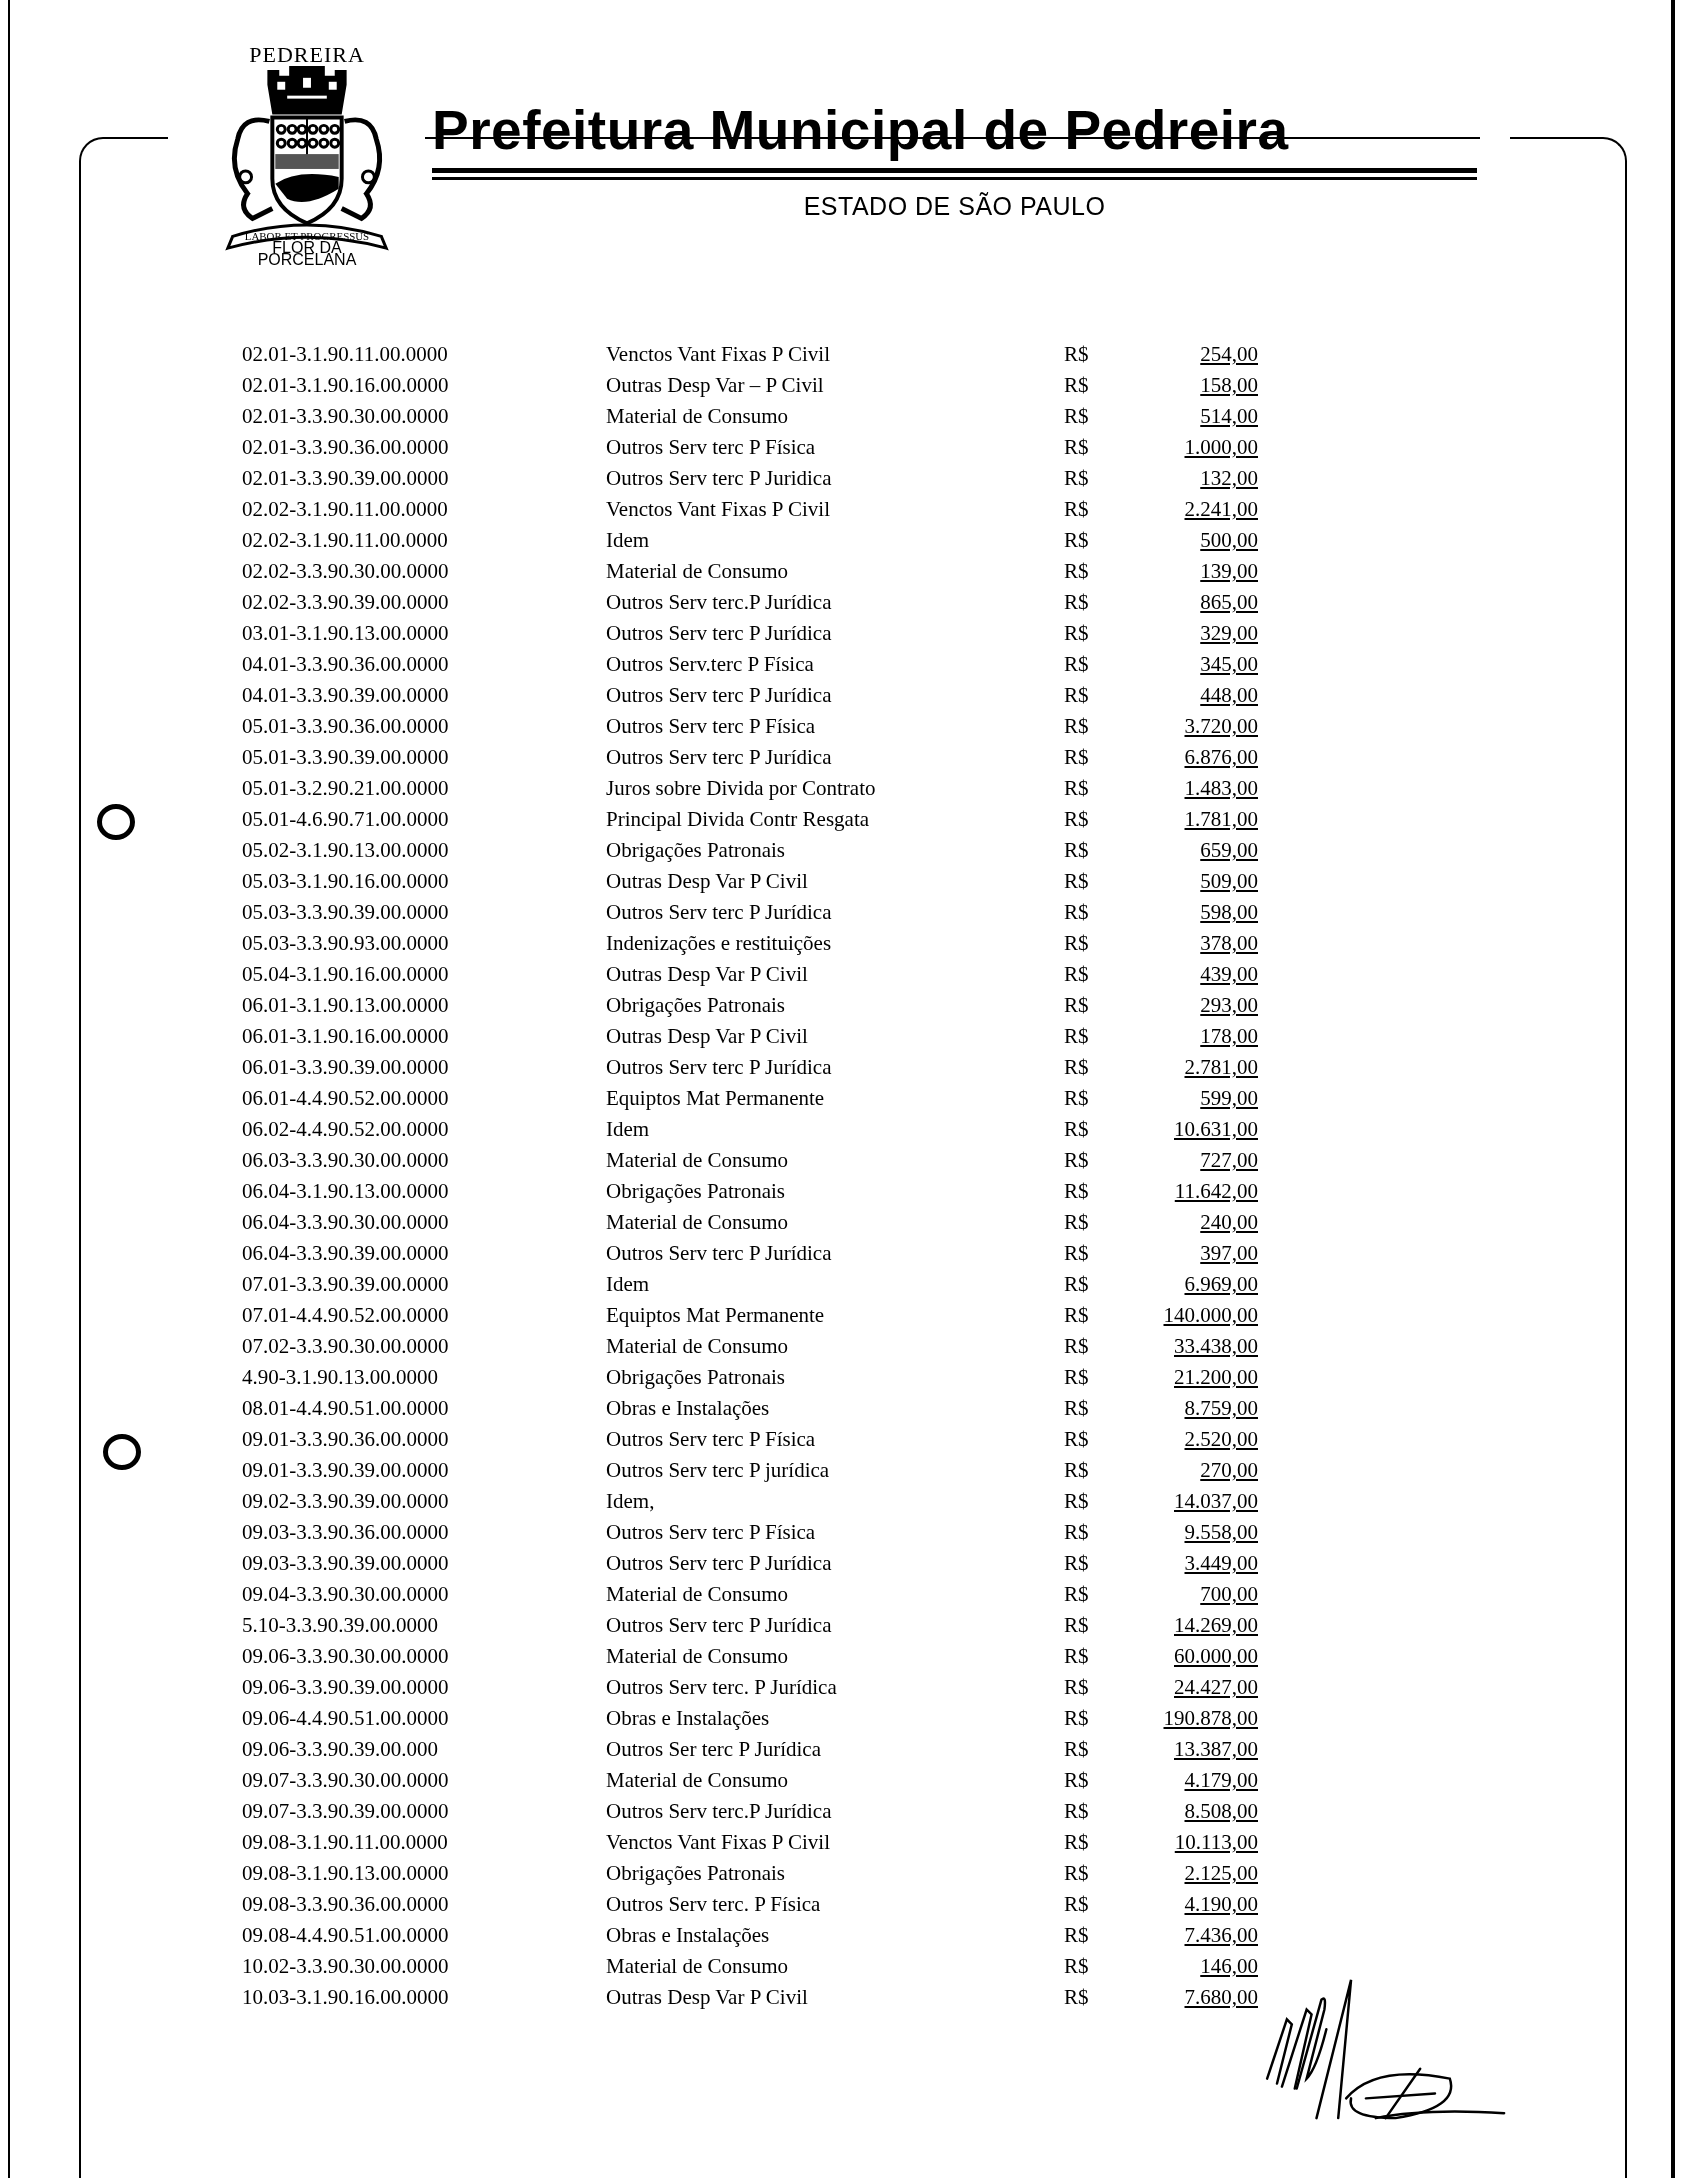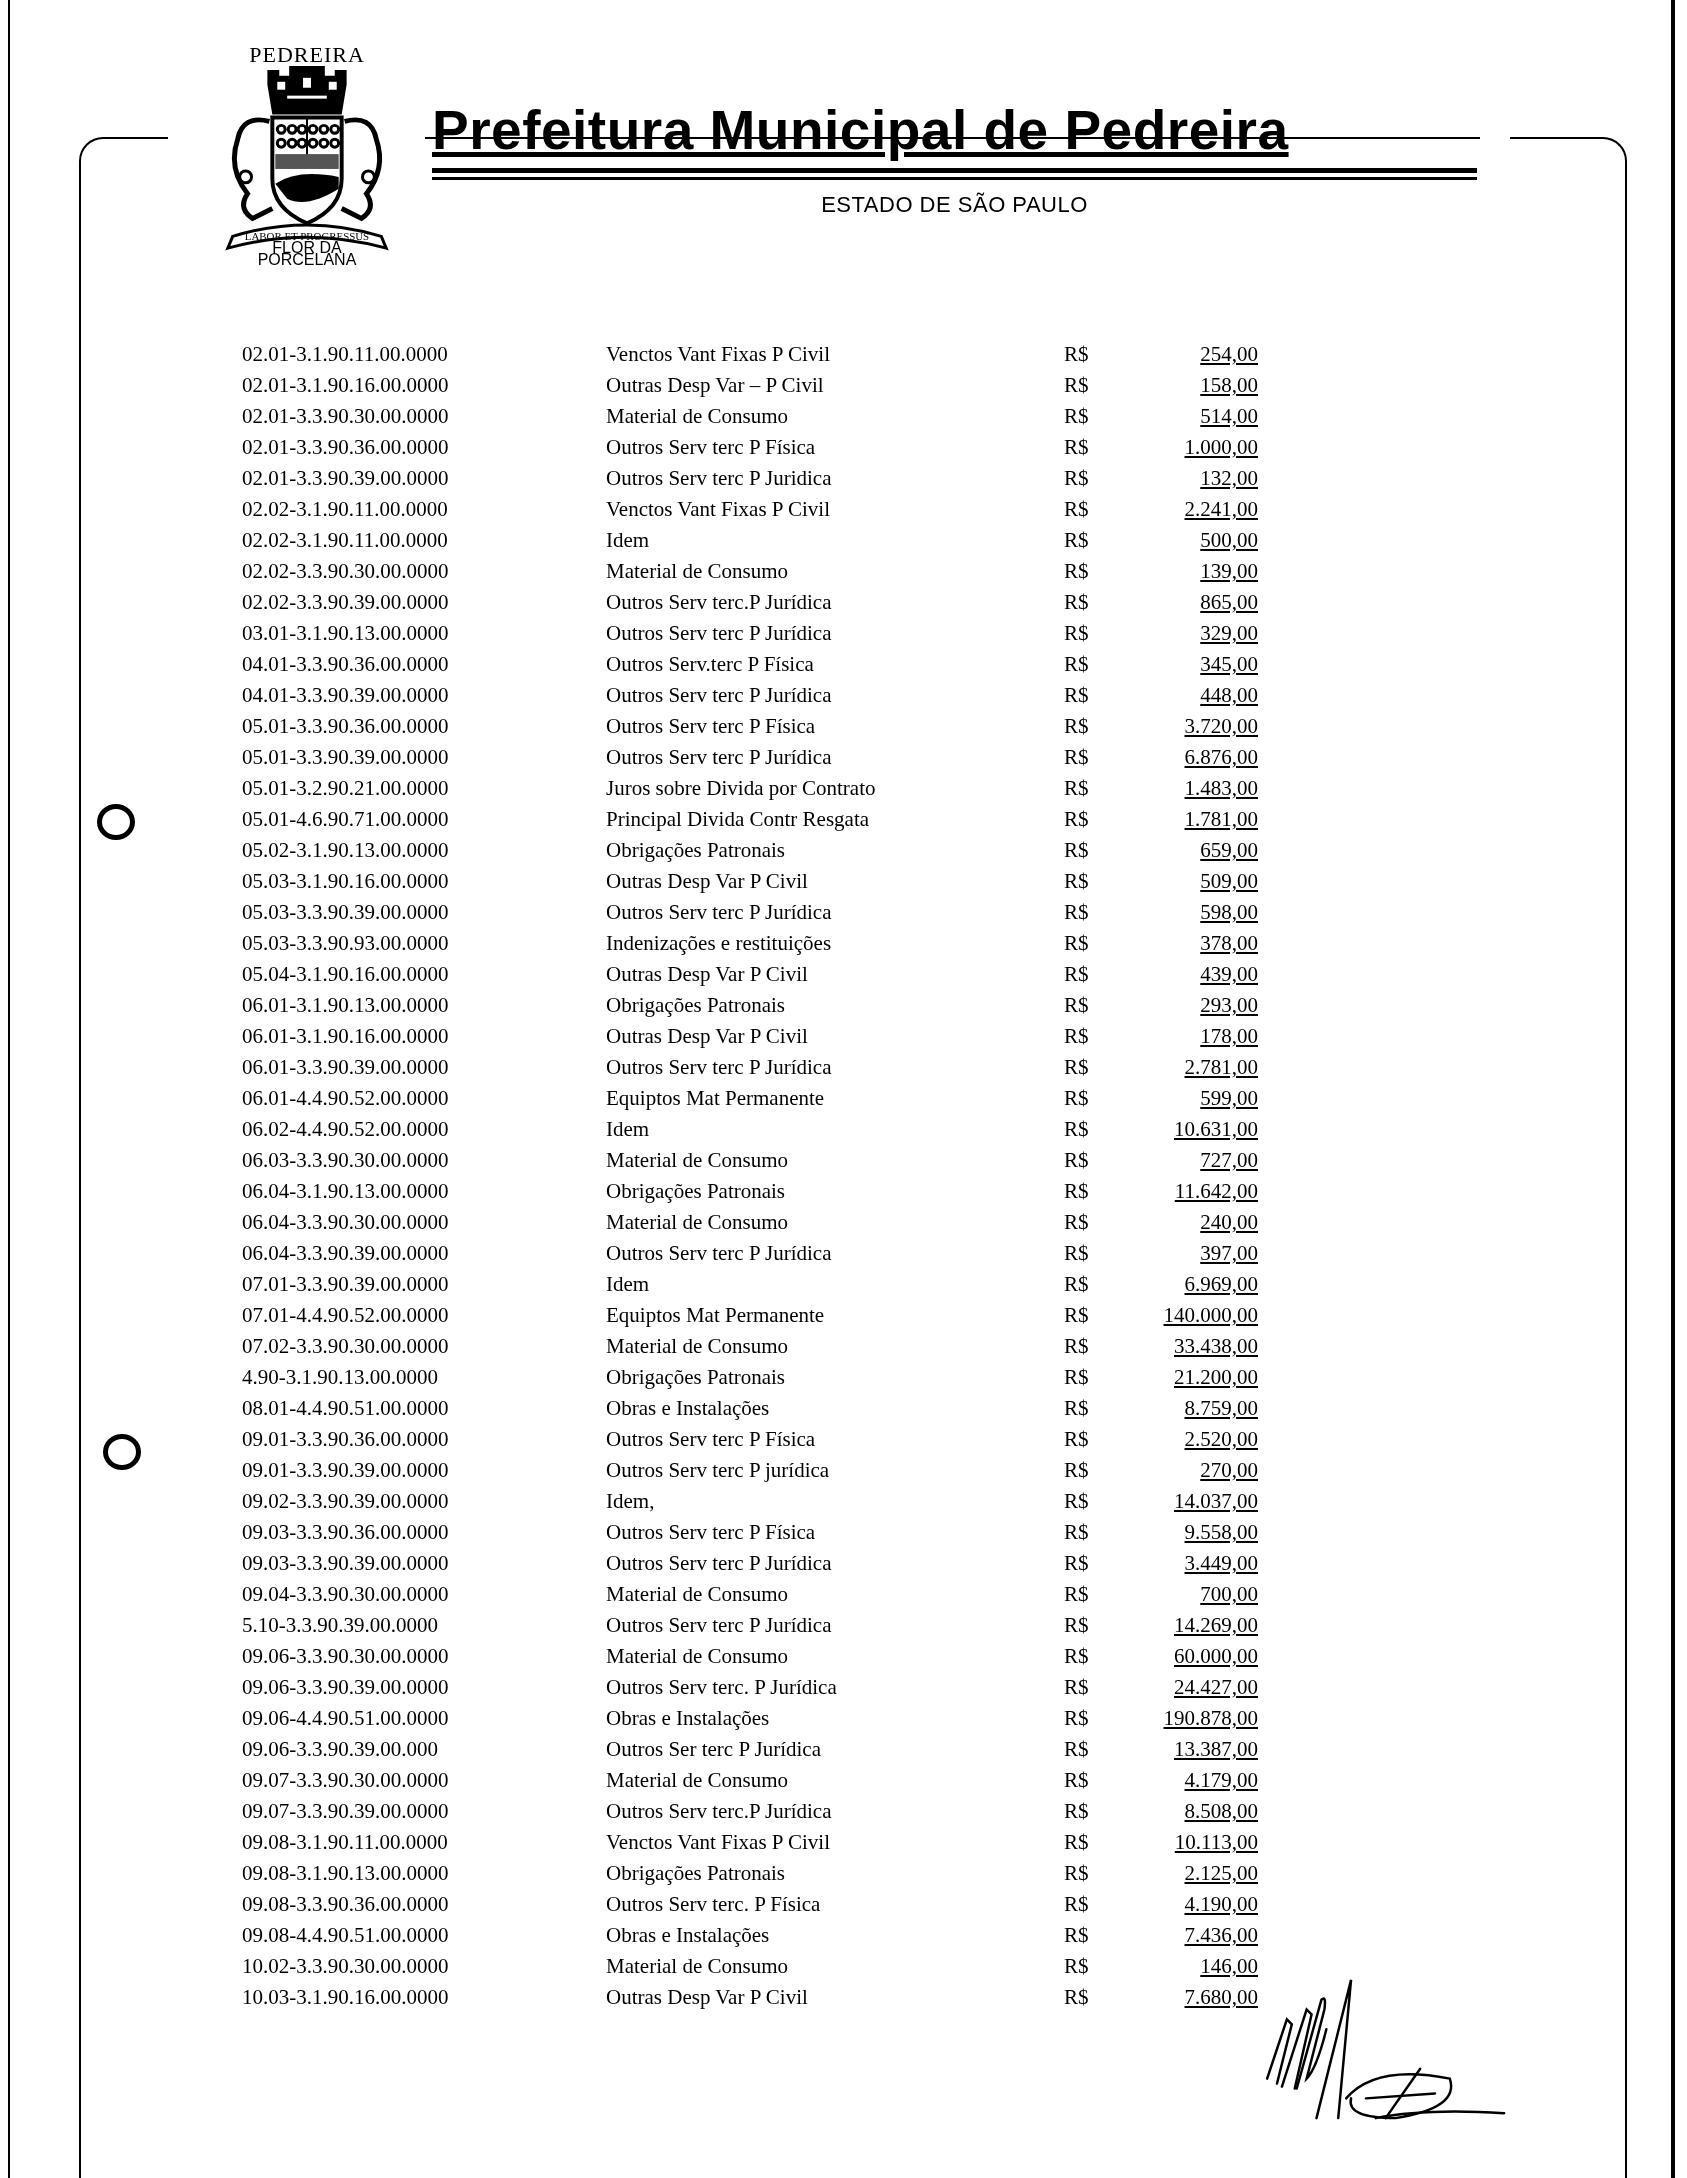--- a/index.html
+++ b/index.html
@@ -68,41 +68,40 @@
     }
     .title {
       position: absolute;
       left: 432px; top: 103px;
       font-family: "Liberation Sans", sans-serif;
       font-weight: bold;
       font-size: 55px;
       letter-spacing: 0.5px;
       line-height: 1;
       white-space: nowrap;
-      text-decoration: underline;
     }
     .rule-thick {
       position: absolute;
       left: 432px; top: 168px;
       width: 1045px; height: 5px;
       background: #000;
     }
     .rule-thin {
       position: absolute;
       left: 432px; top: 177px;
       width: 1045px; height: 3px;
       background: #000;
     }
     .subtitle {
       position: absolute;
       left: 432px; top: 192px;
       width: 1045px;
       text-align: center;
       font-family: "Liberation Sans", sans-serif;
-      font-size: 22px;
+      font-size: 25px;
       letter-spacing: 0.5px;
     }
     
     .punch-hole {
       position: absolute;
       width: 28px; height: 26px;
       border: 5px solid #000;
       border-radius: 50%;
       background: #fff;
     }

